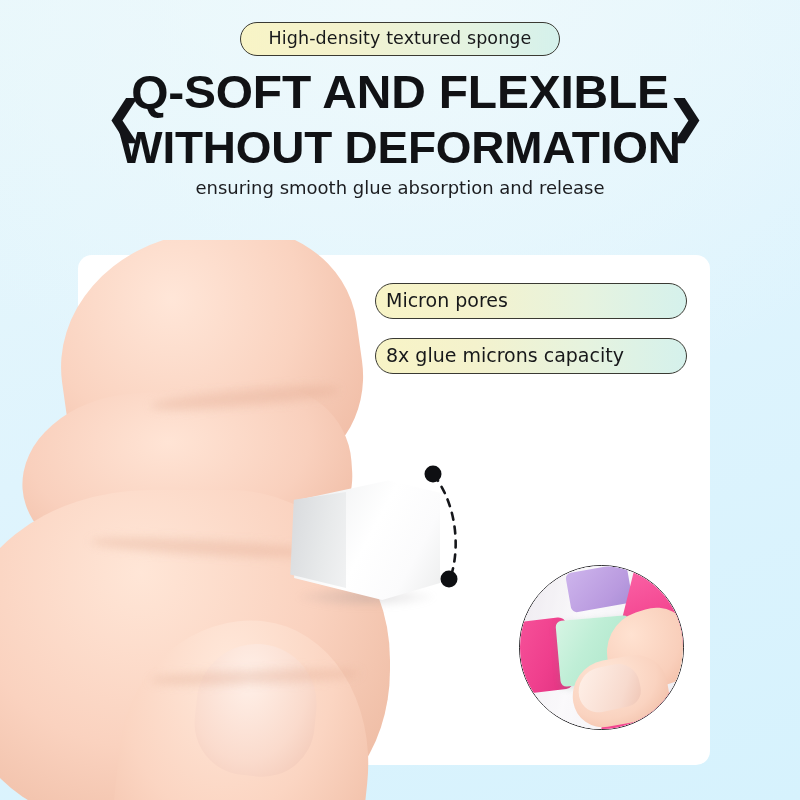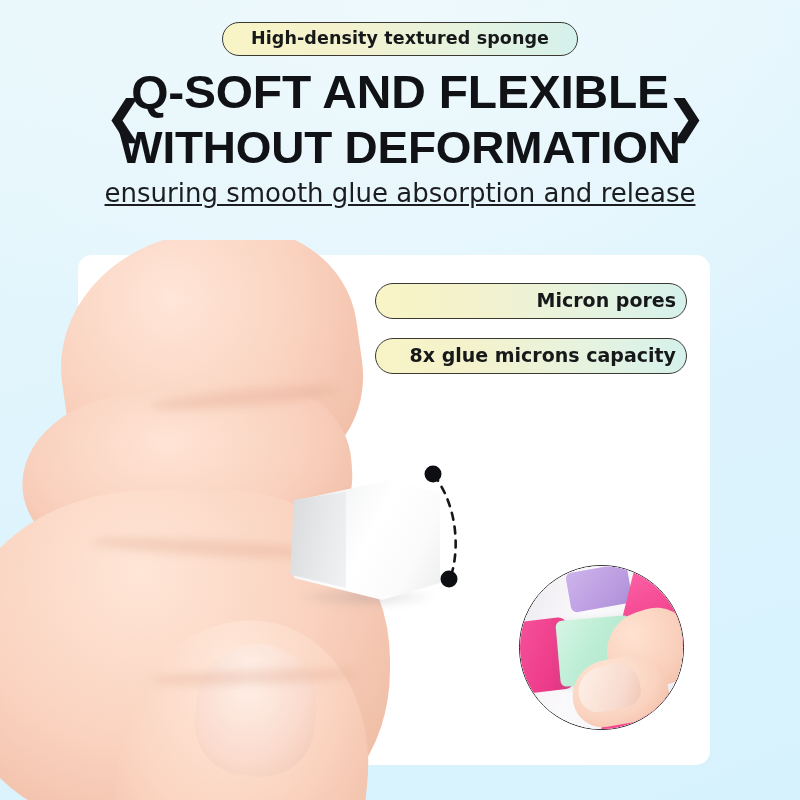--- a/index.html
+++ b/index.html
@@ -31,21 +31,21 @@
     width: 800px;
     text-align: center;
   }
   .pill {
     display: inline-block;
     box-sizing: border-box;
     border: 1.6px solid #3a3a33;
     border-radius: 999px;
     background: linear-gradient(90deg, #f8f4c6 0%, #f4f2cd 32%, #e6f3df 68%, #d5f1ec 100%);
     color: #17181a;
-    font-weight: 700;
+    font-weight: 400;
     white-space: nowrap;
   }
   .top-pill {
     padding: 5px 28px 7px 28px;
     font-size: 17.5px;
     letter-spacing: .1px;
   }
 
   
   .headline-block {
@@ -92,21 +92,21 @@
     top: 176px;
     left: 0;
     width: 800px;
     text-align: center;
     color: #1c1d20;
     font-size: 21px;
     line-height: 1.32;
     font-family: "DejaVu Sans", sans-serif;
   }
   .subcopy b { font-weight: 700; }
-  .subcopy .l2 { font-size: 26px; text-decoration: underline; }
+  .subcopy .l2 { font-size: 18px; }
 
   
   .card {
     position: absolute;
     left: 78px;
     top: 255px;
     width: 632px;
     height: 510px;
     background: #ffffff;
     border-radius: 14px;
@@ -286,21 +286,21 @@
   .feature-pills {
     position: absolute;
     left: 375px;
     top: 283px;
     width: 312px;
   }
   .feat-pill {
     display: block;
     box-sizing: border-box;
     width: 100%;
-    text-align: right;
+    text-align: left;
     padding: 5px 10px 7px 10px;
     font-size: 19px;
     margin-bottom: 19px;
   }
 </style>
 </head>
 <body>
 
 <div id="page">
 

